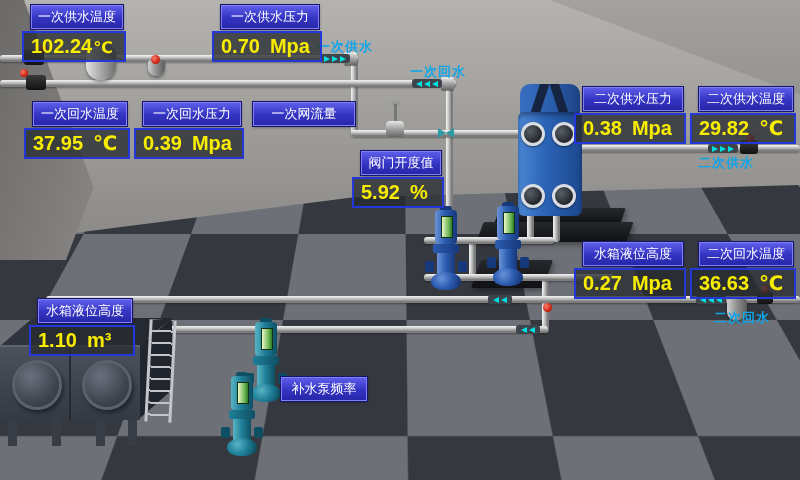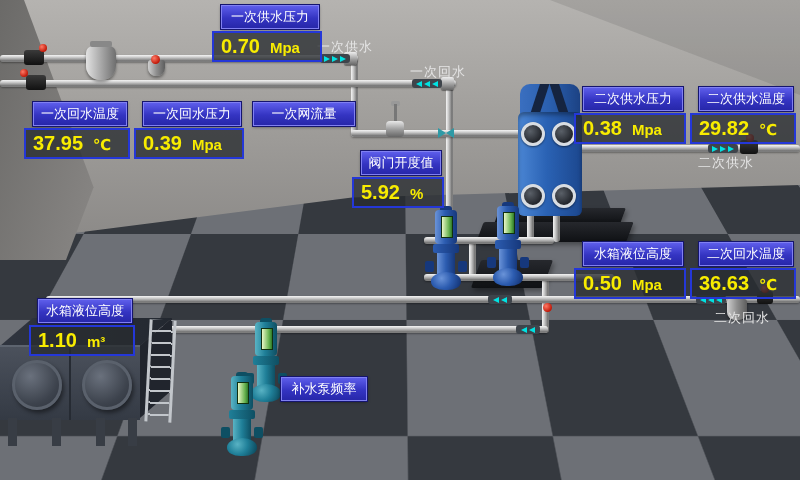--- a/index.html
+++ b/index.html
@@ -36,23 +36,23 @@
   .flow.left  i{border-right:6px solid #00e2e2;}
   
   .disp{position:absolute;z-index:30;}
   .disp-title{height:22px;line-height:22px;text-align:center;color:#fff;font-size:13px;
          background:linear-gradient(#5d5dea,#3434c2 55%,#2727aa);
          border:1px solid #8080f2;outline:1px solid #15156e;margin:0 3px 0 9px;
          box-shadow:0 1px 3px rgba(0,0,0,.5);}
   .disp-value{margin-top:2px;height:27px;line-height:27px;background:rgba(40,43,48,.78);
          border:2px solid #2437d8;color:#f8ec00;font-size:20px;font-weight:bold;
          padding-left:7px;white-space:nowrap;}
-  .disp-value .unit{font-size:15px;margin-left:10px;font-weight:bold;}
+  .disp-value .unit{font-size:20px;margin-left:10px;font-weight:bold;}
   .disp.tight .disp-value .unit{margin-left:1px;font-size:16px;}
-  .pipe-label{position:absolute;color:#e5e5e5;font-weight:normal;font-size:13px;z-index:25;letter-spacing:1px;}
+  .pipe-label{position:absolute;color:#0ea5e9;font-weight:bold;font-size:13px;z-index:25;letter-spacing:1px;}
   
   .base{position:absolute;background:linear-gradient(#26282d,#0f1114);transform:skewX(-20deg);
         border-radius:2px;z-index:6;box-shadow:3px 3px 5px rgba(0,0,0,.35);}
   .pump{position:absolute;width:32px;height:84px;z-index:10;}
   .pump-blue{--pl:#6a93d8;--pm:#2c5cb0;--pd:#16387c;}
   .pump-teal{--pl:#59b3c4;--pm:#1f7f98;--pd:#0e4f63;}
   .pump .cap{position:absolute;left:10px;top:0;width:12px;height:6px;background:var(--pd);border-radius:3px 3px 0 0;}
   .pump .motor{position:absolute;left:5px;top:4px;width:22px;height:34px;border-radius:4px;
         background:linear-gradient(90deg,var(--pl),var(--pm) 45%,var(--pd));}
   .pump .win{position:absolute;left:11px;top:10px;width:10px;height:20px;border:1px solid #11300f;
@@ -272,20 +272,24 @@
       <i></i>
       <i></i>
     </div>
 
   <div class="pipe-label" style="left:317px;top:38px;">一次供水</div>
   <div class="pipe-label" style="left:410px;top:63px;">一次回水</div>
   <div class="pipe-label" style="left:698px;top:154px;">二次供水</div>
   <div class="pipe-label" style="left:714px;top:309px;">二次回水</div>
   <div class="pipe-label" style="left:571px;top:400px;">补水</div>
 
+  <div class="disp tight" style="left:22px;top:5px;width:104px;">
+    <div class="disp-title">一次供水温度</div>
+    <div class="disp-value"><span>102.24</span><span class="unit">℃</span></div>
+  </div>
   <div class="disp" style="left:212px;top:5px;width:110px;">
     <div class="disp-title">一次供水压力</div>
     <div class="disp-value"><span>0.70</span><span class="unit">Mpa</span></div>
   </div>
   <div class="disp" style="left:24px;top:102px;width:106px;">
     <div class="disp-title">一次回水温度</div>
     <div class="disp-value"><span>37.95</span><span class="unit">℃</span></div>
   </div>
   <div class="disp" style="left:134px;top:102px;width:110px;">
     <div class="disp-title">一次回水压力</div>
@@ -301,21 +305,21 @@
   <div class="disp" style="left:574px;top:87px;width:112px;">
     <div class="disp-title">二次供水压力</div>
     <div class="disp-value"><span>0.38</span><span class="unit">Mpa</span></div>
   </div>
   <div class="disp" style="left:690px;top:87px;width:106px;">
     <div class="disp-title">二次供水温度</div>
     <div class="disp-value"><span>29.82</span><span class="unit">℃</span></div>
   </div>
   <div class="disp" style="left:574px;top:242px;width:112px;">
     <div class="disp-title">水箱液位高度</div>
-    <div class="disp-value"><span>0.50</span><span class="unit">Mpa</span></div>
+    <div class="disp-value"><span>0.27</span><span class="unit">Mpa</span></div>
   </div>
   <div class="disp" style="left:690px;top:242px;width:106px;">
     <div class="disp-title">二次回水温度</div>
     <div class="disp-value"><span>36.63</span><span class="unit">℃</span></div>
   </div>
   <div class="disp" style="left:29px;top:299px;width:106px;">
     <div class="disp-title">水箱液位高度</div>
     <div class="disp-value"><span>1.10</span><span class="unit">m³</span></div>
   </div>
   <div class="disp" style="left:272px;top:377px;width:98px;">

